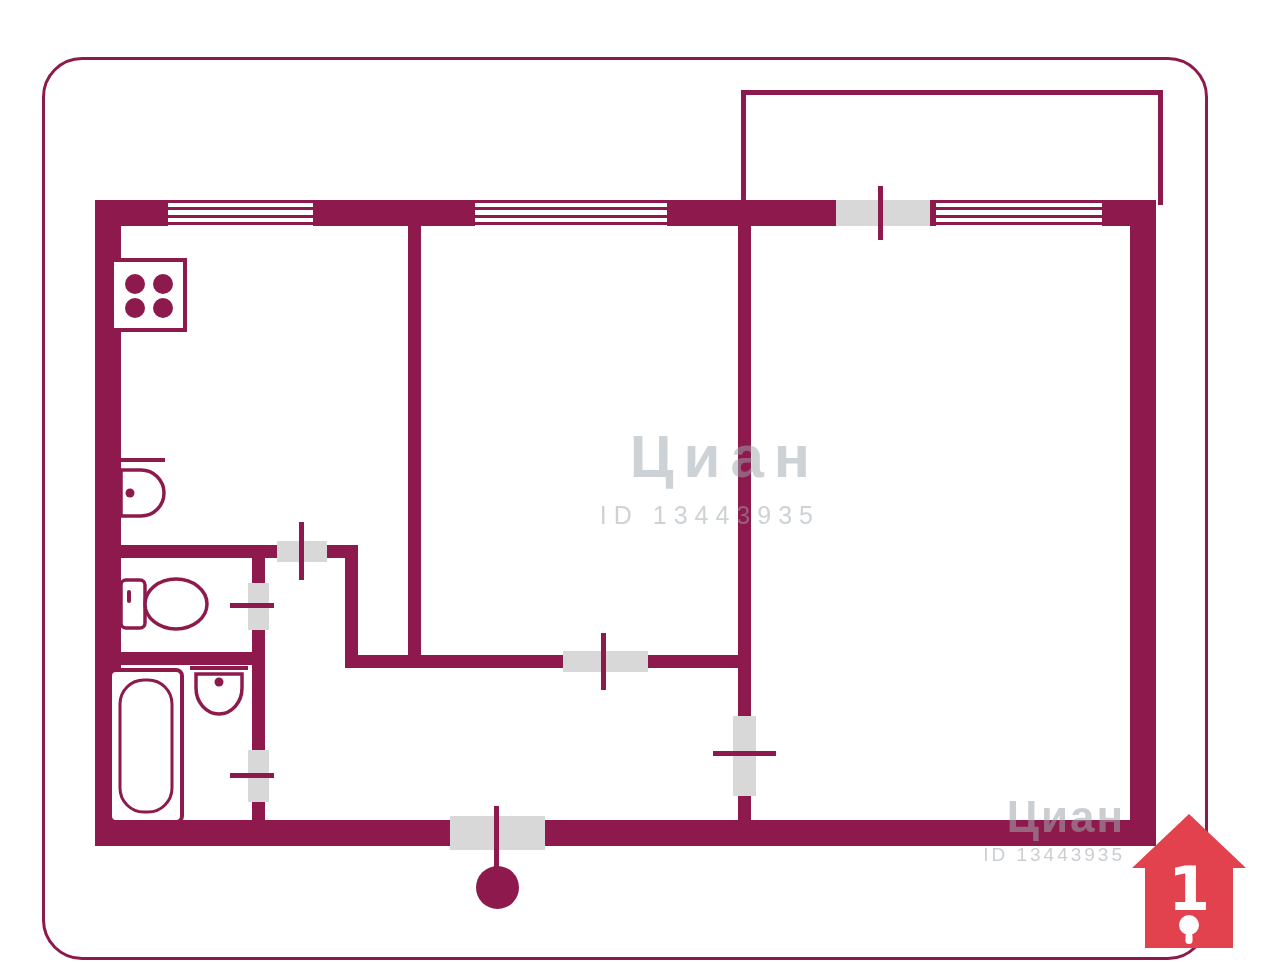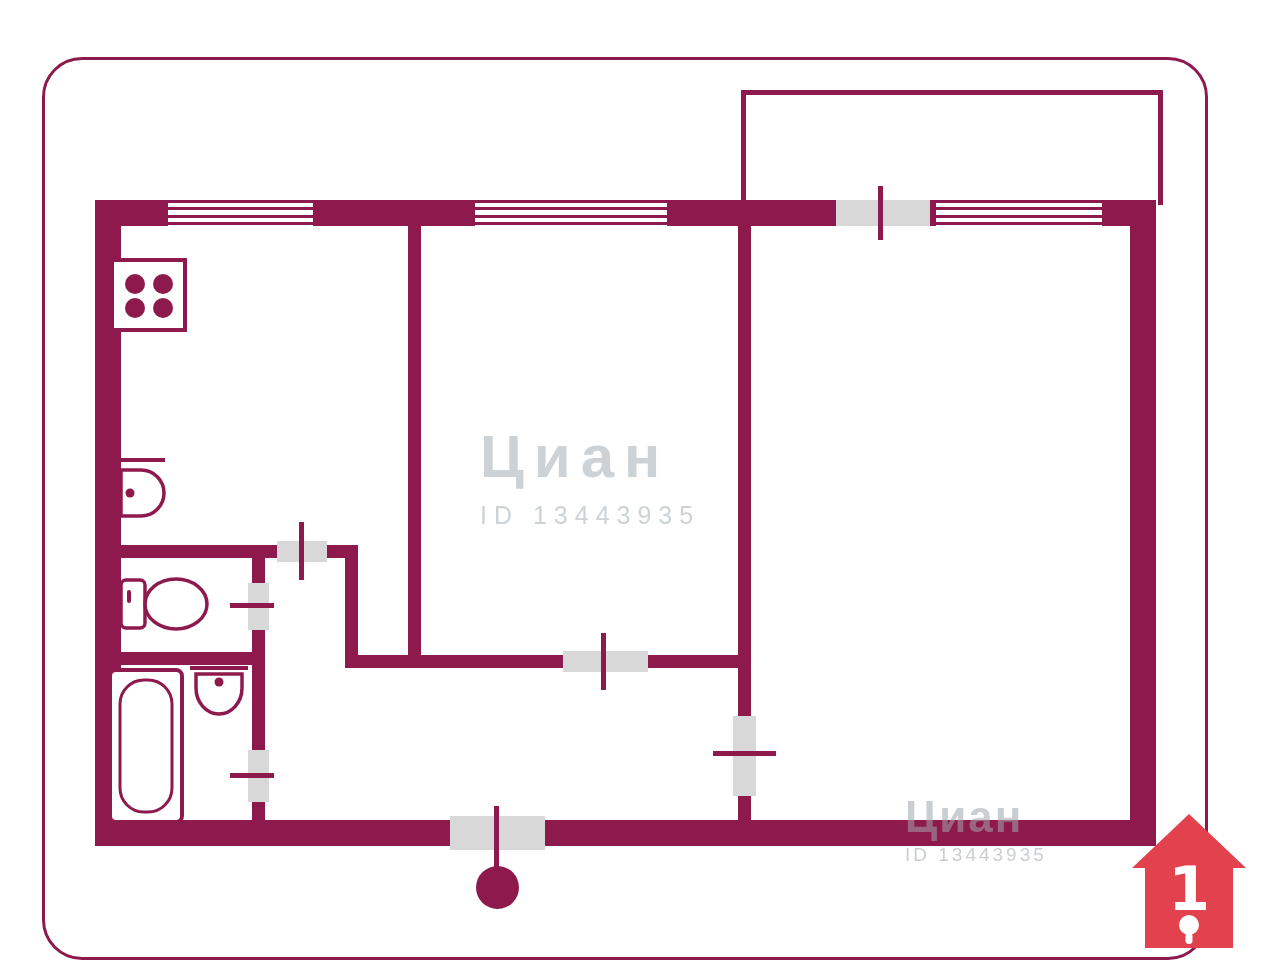--- a/index.html
+++ b/index.html
@@ -9,21 +9,21 @@
          border:3px solid var(--wall,#8e1a4d);border-radius:40px;z-index:0;}
   .wall{position:absolute;background:var(--wall,#8e1a4d);z-index:2;}
   .win{position:absolute;z-index:3;
        background:repeating-linear-gradient(180deg,var(--wall,#8e1a4d) 0 3px,#fff 3px 7.5px);}
   .door{position:absolute;background:var(--door,#d8d8d8);z-index:3;}
   .tick{position:absolute;background:var(--wall,#8e1a4d);z-index:4;}
   .balcony{position:absolute;left:741px;top:90px;width:412px;height:110px;
            border:5px solid var(--wall,#8e1a4d);border-bottom:none;z-index:1;}
   .fx{position:absolute;z-index:2;}
   .knob{position:absolute;background:var(--wall,#8e1a4d);border-radius:50%;z-index:4;}
-  .wm{position:absolute;z-index:5;pointer-events:none;text-align:left;}
+  .wm{position:absolute;z-index:5;pointer-events:none;text-align:right;}
   .wm-center{left:480px;top:422px;width:340px;color:rgba(154,166,173,.5);filter:blur(.6px);}
   .wm-center .l1{font-size:60px;font-weight:bold;letter-spacing:10px;}
   .wm-center .l2{font-size:25px;letter-spacing:7px;margin-top:10px;}
   .wm-corner{left:905px;top:792px;width:220px;color:rgba(160,166,172,.55);}
   .wm-corner .l1{font-size:44px;font-weight:bold;letter-spacing:2px;}
   .wm-corner .l2{font-size:19px;letter-spacing:3px;margin-top:2px;}
   .logo{position:absolute;left:1130px;top:812px;width:118px;height:138px;z-index:6;}
 </style>
 </head>
 <body>

